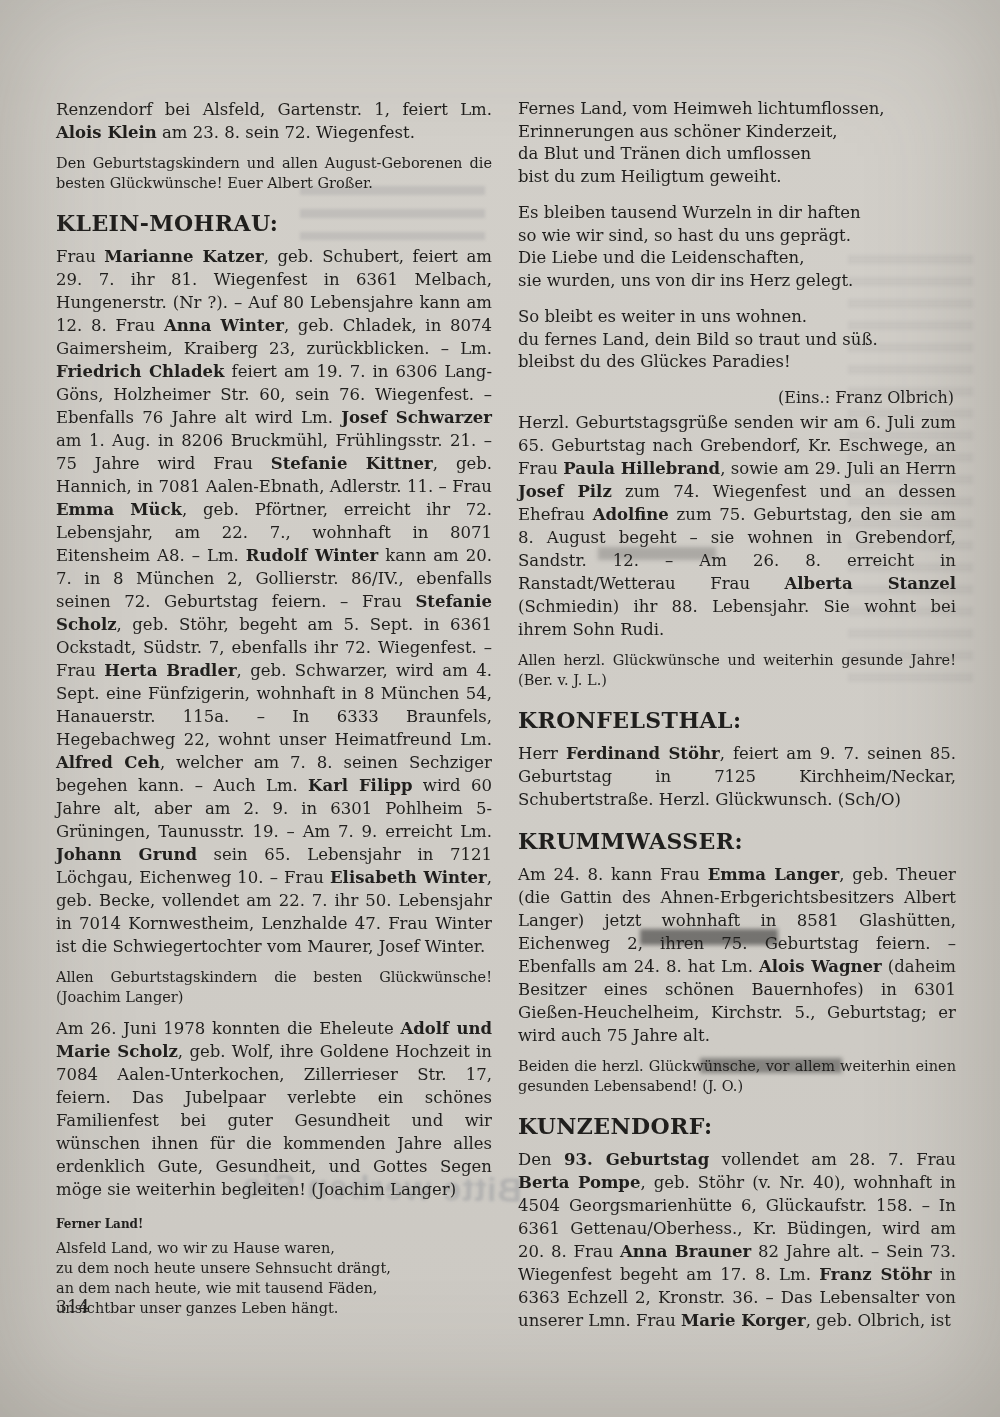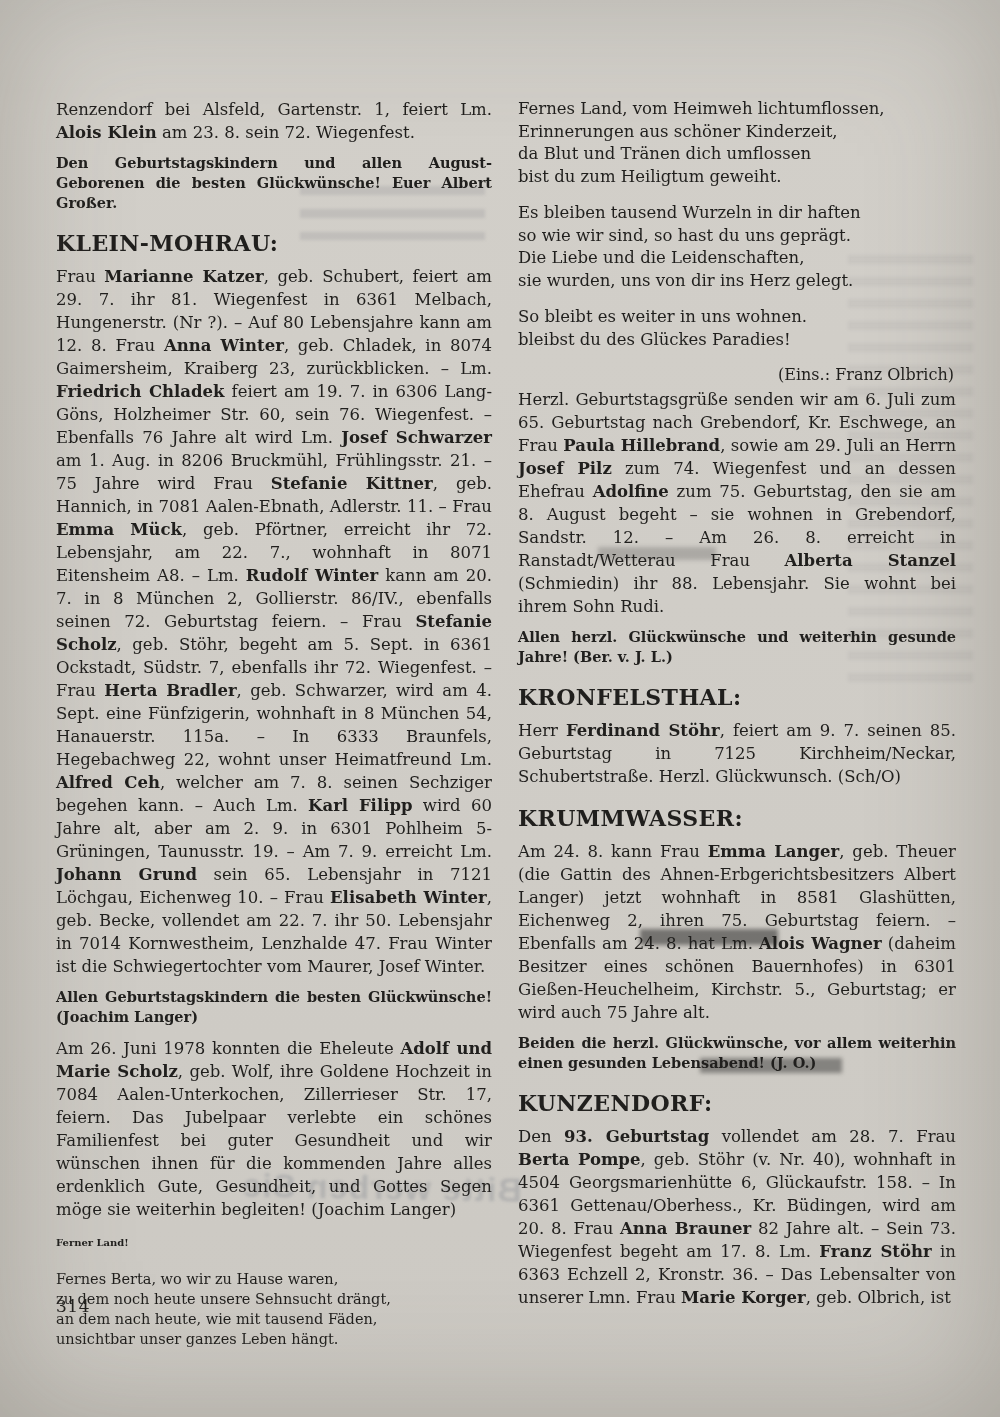--- a/index.html
+++ b/index.html
@@ -22,29 +22,28 @@
   .col.right{left:518px;width:438px;}
   .block{margin:0 0 9px;}
   .para{
     font-size:16.5px;line-height:23px;
     text-align:justify;
   }
   .small{
     font-size:14.5px;line-height:20px;
     text-align:justify;
     margin-bottom:10px;
-    font-weight:bold;
   }
   .heading{
     font-weight:bold;font-size:22px;letter-spacing:.4px;
     margin:17px 0 9px;
   }
   .subheading{
-    font-weight:bold;font-size:10px;
-    margin:16px 0 21px;
+    font-weight:bold;font-size:12px;
+    margin:16px 0 7px;
   }
   .poem{font-size:16.5px;line-height:22.5px;margin-bottom:14px;}
   .poem-small{font-size:14.5px;line-height:20px;margin-bottom:10px;}
   .attrib{font-size:16px;text-align:right;margin:12px 2px 4px 0;}
   b{font-weight:bold;}
   .pageno{
     position:absolute;left:56px;top:1296px;
     font-size:17px;letter-spacing:.5px;
   }
   
@@ -81,41 +80,42 @@
 
   <div class="col left">
       <div class="block para"><span>Renzendorf bei Alsfeld, Gartenstr. 1, feiert Lm. </span><b>Alois Klein</b><span> am 23. 8. sein 72. Wiegenfest.</span></div>
       <div class="block small"><span>Den Geburtstagskindern und allen August-Geborenen die besten Glückwünsche! Euer Albert Großer.</span></div>
       <div class="block heading"><span>KLEIN-MOHRAU:</span></div>
       <div class="block para"><span>Frau </span><b>Marianne Katzer</b><span>, geb. Schubert, feiert am 29. 7. ihr 81. Wiegenfest in 6361 Melbach, Hungenerstr. (Nr ?). – Auf 80 Lebensjahre kann am 12. 8. Frau </span><b>Anna Winter</b><span>, geb. Chladek, in 8074 Gaimersheim, Kraiberg 23, zurückblicken. – Lm. </span><b>Friedrich Chladek</b><span> feiert am 19. 7. in 6306 Lang-Göns, Holzheimer Str. 60, sein 76. Wiegenfest. – Ebenfalls 76 Jahre alt wird Lm. </span><b>Josef Schwarzer</b><span> am 1. Aug. in 8206 Bruckmühl, Frühlingsstr. 21. – 75 Jahre wird Frau </span><b>Stefanie Kittner</b><span>, geb. Hannich, in 7081 Aalen-Ebnath, Adlerstr. 11. – Frau </span><b>Emma Mück</b><span>, geb. Pförtner, erreicht ihr 72. Lebensjahr, am 22. 7., wohnhaft in 8071 Eitensheim A8. – Lm. </span><b>Rudolf Winter</b><span> kann am 20. 7. in 8 München 2, Gollierstr. 86/IV., ebenfalls seinen 72. Geburtstag feiern. – Frau </span><b>Stefanie Scholz</b><span>, geb. Stöhr, begeht am 5. Sept. in 6361 Ockstadt, Südstr. 7, ebenfalls ihr 72. Wiegenfest. – Frau </span><b>Herta Bradler</b><span>, geb. Schwarzer, wird am 4. Sept. eine Fünfzigerin, wohnhaft in 8 München 54, Hanauerstr. 115a. – In 6333 Braunfels, Hegebachweg 22, wohnt unser Heimatfreund Lm. </span><b>Alfred Ceh</b><span>, welcher am 7. 8. seinen Sechziger begehen kann. – Auch Lm. </span><b>Karl Filipp</b><span> wird 60 Jahre alt, aber am 2. 9. in 6301 Pohlheim 5-Grüningen, Taunusstr. 19. – Am 7. 9. erreicht Lm. </span><b>Johann Grund</b><span> sein 65. Lebensjahr in 7121 Löchgau, Eichenweg 10. – Frau </span><b>Elisabeth Winter</b><span>, geb. Becke, vollendet am 22. 7. ihr 50. Lebensjahr in 7014 Kornwestheim, Lenzhalde 47. Frau Winter ist die Schwiegertochter vom Maurer, Josef Winter.</span></div>
       <div class="block small"><span>Allen Geburtstagskindern die besten Glückwünsche! (Joachim Langer)</span></div>
       <div class="block para"><span>Am 26. Juni 1978 konnten die Eheleute </span><b>Adolf und Marie Scholz</b><span>, geb. Wolf, ihre Goldene Hochzeit in 7084 Aalen-Unterkochen, Zillerrieser Str. 17, feiern. Das Jubelpaar verlebte ein schönes Familienfest bei guter Gesundheit und wir wünschen ihnen für die kommenden Jahre alles erdenklich Gute, Gesundheit, und Gottes Segen möge sie weiterhin begleiten! (Joachim Langer)</span></div>
       <div class="block subheading"><span>Ferner Land!</span></div>
       <div class="block poem-small">
-        <div class="line"><span>Fernes Berta, wo wir zu Hause waren,</span></div>
+        <div class="line"><span>Alsfeld Land, wo wir zu Hause waren,</span></div>
         <div class="line"><span>zu dem noch heute unsere Sehnsucht drängt,</span></div>
         <div class="line"><span>an dem nach heute, wie mit tausend Fäden,</span></div>
         <div class="line"><span>unsichtbar unser ganzes Leben hängt.</span></div>
       </div>
     </div>
   <div class="col right">
       <div class="block poem">
         <div class="line"><span>Fernes Land, vom Heimweh lichtumflossen,</span></div>
         <div class="line"><span>Erinnerungen aus schöner Kinderzeit,</span></div>
         <div class="line"><span>da Blut und Tränen dich umflossen</span></div>
         <div class="line"><span>bist du zum Heiligtum geweiht.</span></div>
       </div>
       <div class="block poem">
         <div class="line"><span>Es bleiben tausend Wurzeln in dir haften</span></div>
         <div class="line"><span>so wie wir sind, so hast du uns geprägt.</span></div>
         <div class="line"><span>Die Liebe und die Leidenschaften,</span></div>
         <div class="line"><span>sie wurden, uns von dir ins Herz gelegt.</span></div>
       </div>
       <div class="block poem">
         <div class="line"><span>So bleibt es weiter in uns wohnen.</span></div>
+        <div class="line"><span>du fernes Land, dein Bild so traut und süß.</span></div>
         <div class="line"><span>bleibst du des Glückes Paradies!</span></div>
       </div>
       <div class="block attrib"><span>(Eins.: Franz Olbrich)</span></div>
       <div class="block para"><span>Herzl. Geburtstagsgrüße senden wir am 6. Juli zum 65. Geburtstag nach Grebendorf, Kr. Eschwege, an Frau </span><b>Paula Hillebrand</b><span>, sowie am 29. Juli an Herrn </span><b>Josef Pilz</b><span> zum 74. Wiegenfest und an dessen Ehefrau </span><b>Adolfine</b><span> zum 75. Geburtstag, den sie am 8. August begeht – sie wohnen in Grebendorf, Sandstr. 12. – Am 26. 8. erreicht in Ranstadt/Wetterau Frau </span><b>Alberta Stanzel</b><span> (Schmiedin) ihr 88. Lebensjahr. Sie wohnt bei ihrem Sohn Rudi.</span></div>
       <div class="block small"><span>Allen herzl. Glückwünsche und weiterhin gesunde Jahre! (Ber. v. J. L.)</span></div>
       <div class="block heading"><span>KRONFELSTHAL:</span></div>
       <div class="block para"><span>Herr </span><b>Ferdinand Stöhr</b><span>, feiert am 9. 7. seinen 85. Geburtstag in 7125 Kirchheim/Neckar, Schubertstraße. Herzl. Glückwunsch. (Sch/O)</span></div>
       <div class="block heading"><span>KRUMMWASSER:</span></div>
       <div class="block para"><span>Am 24. 8. kann Frau </span><b>Emma Langer</b><span>, geb. Theuer (die Gattin des Ahnen-Erbgerichtsbesitzers Albert Langer) jetzt wohnhaft in 8581 Glashütten, Eichenweg 2, ihren 75. Geburtstag feiern. – Ebenfalls am 24. 8. hat Lm. </span><b>Alois Wagner</b><span> (daheim Besitzer eines schönen Bauernhofes) in 6301 Gießen-Heuchelheim, Kirchstr. 5., Geburtstag; er wird auch 75 Jahre alt.</span></div>
       <div class="block small"><span>Beiden die herzl. Glückwünsche, vor allem weiterhin einen gesunden Lebensabend! (J. O.)</span></div>

